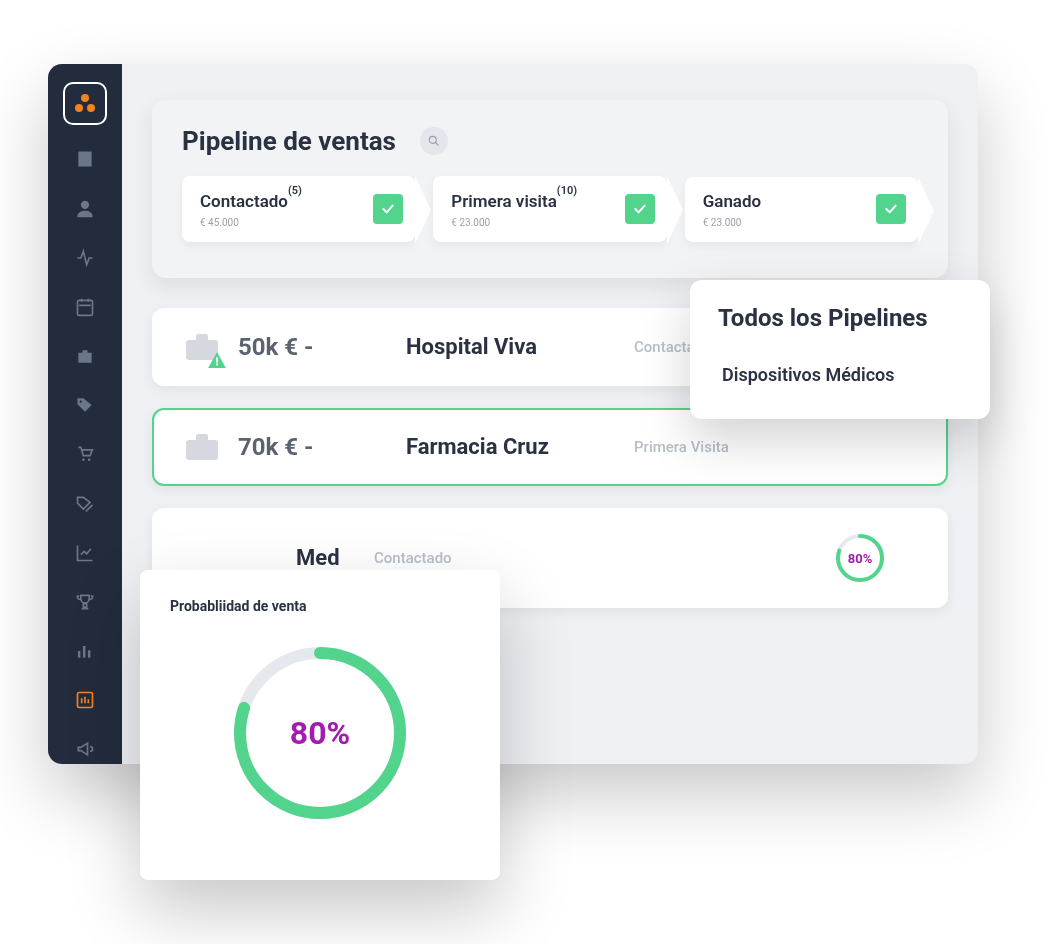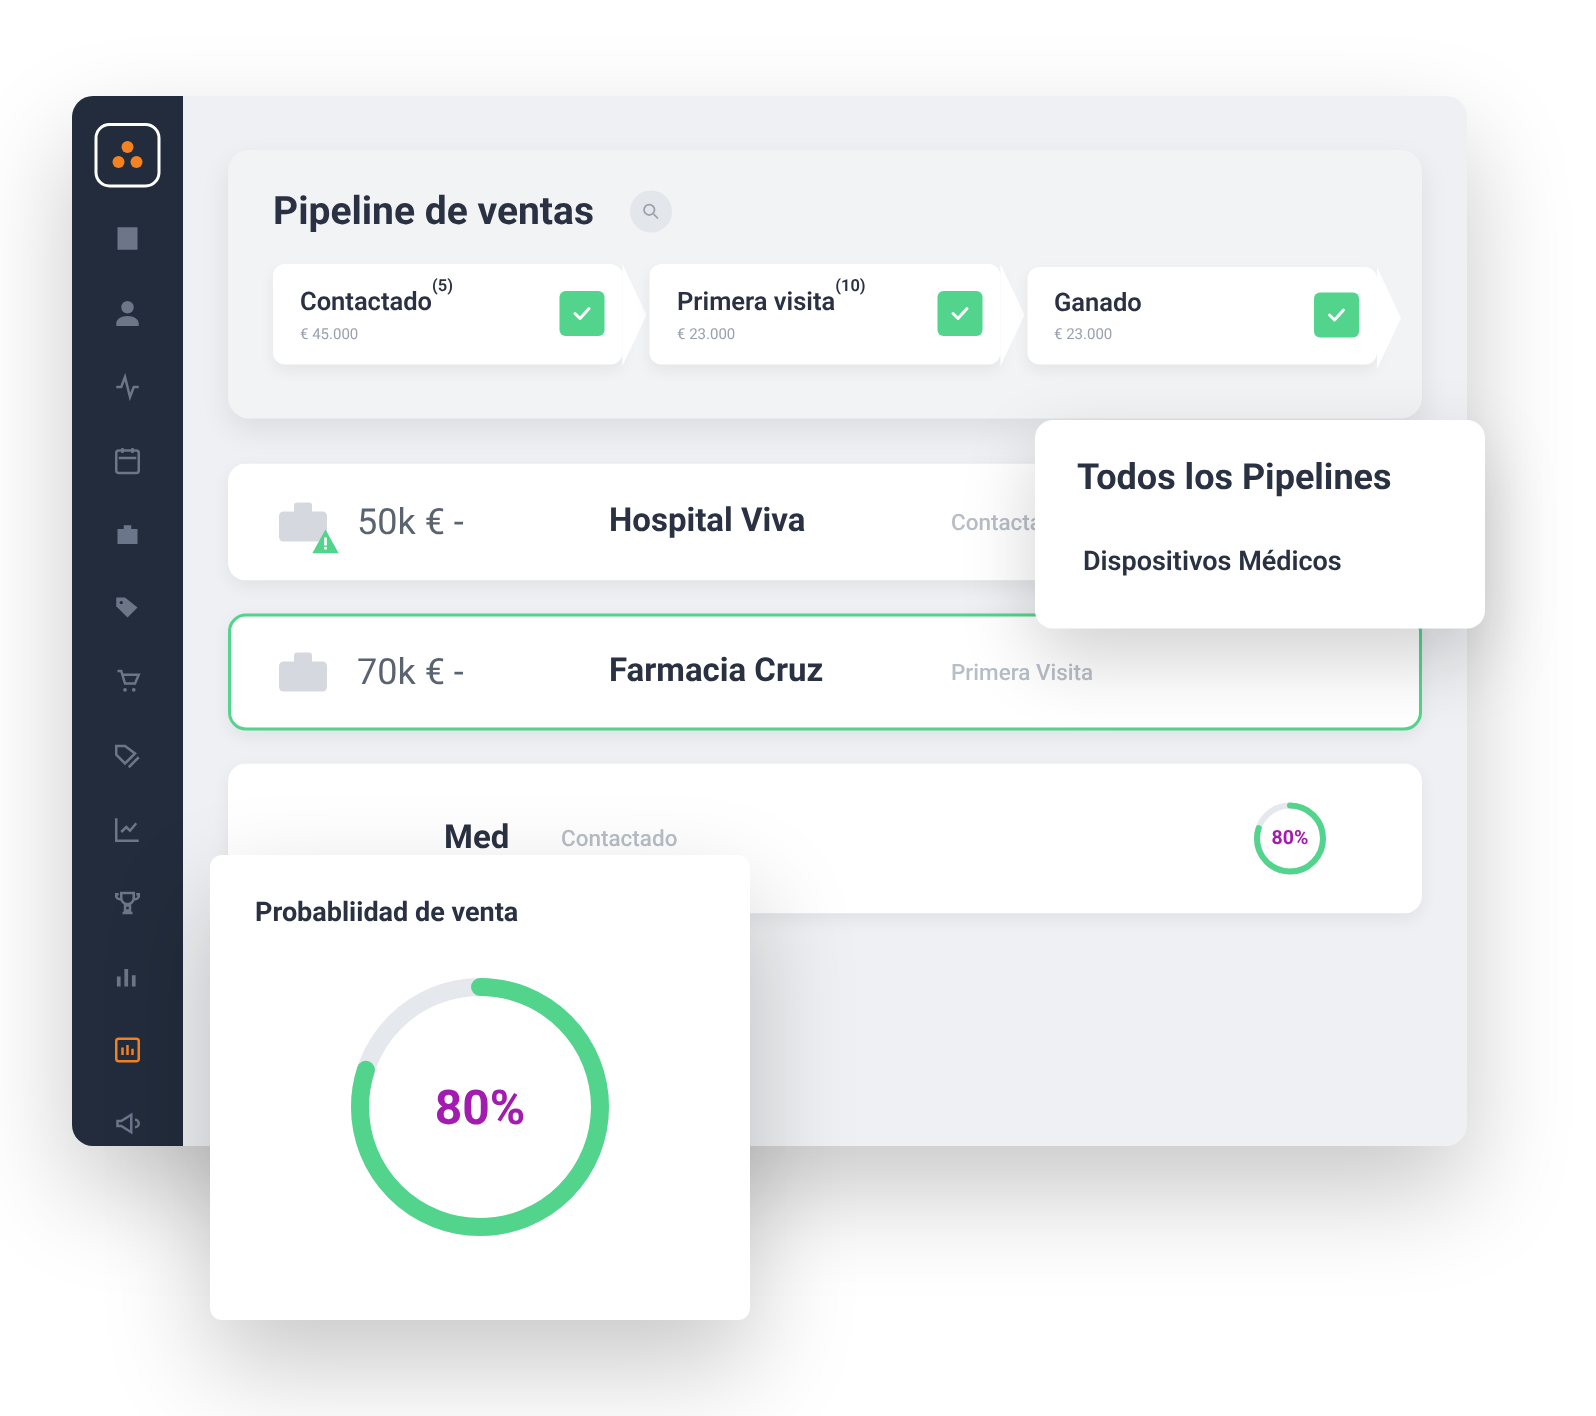--- a/index.html
+++ b/index.html
@@ -119,21 +119,21 @@
   .deal-row.selected { border-color:#52d48c; }
   .briefcase {
     width:36px; height:30px; position:relative;
   }
   .briefcase svg { width:36px; height:30px; fill:#d5d9df; }
   .warn-tri {
     position:absolute; right:-6px; bottom:-6px;
     width:18px; height:16px;
   }
   .warn-tri svg { width:18px; height:16px; fill:#52d48c; }
-  .deal-amount { font-size:24px; font-weight:400; color:#5b6370; min-width:150px; }
+  .deal-amount { font-size:24px; font-weight:700; color:#5b6370; min-width:150px; }
   .deal-name { font-size:22px; font-weight:700; color:#2a3142; min-width:210px; }
   .deal-status { font-size:15px; color:#b8bec7; font-weight:500; }
   .deal-pct {
     margin-left:auto;
     position:relative;
     width:52px; height:52px;
   }
 
   
   .dropdown-panel {
@@ -165,21 +165,21 @@
     top: 570px;
     left: 140px;
     width: 360px;
     height: 310px;
     background:#ffffff;
     border-radius: 8px;
     box-shadow: 0 30px 70px rgba(0,0,0,.22);
     padding: 28px 30px;
     z-index: 30;
   }
-  .prob-title { font-size:18px; font-weight:700; color:#2a3142; }
+  .prob-title { font-size:14px; font-weight:700; color:#2a3142; }
   .prob-gauge { margin-top: 24px; display:flex; align-items:center; justify-content:center; }
 
   
   .ring { transform: rotate(-90deg); }
   .ring-bg { fill:none; stroke:#e5e9ed; }
   .ring-fg { fill:none; stroke:#52d48c; stroke-linecap:round; }
   .ring-label { position:absolute; top:50%; left:50%; transform:translate(-50%,-50%); font-weight:700; color:#a21caf; }
 </style>
 </head>
 <body>

